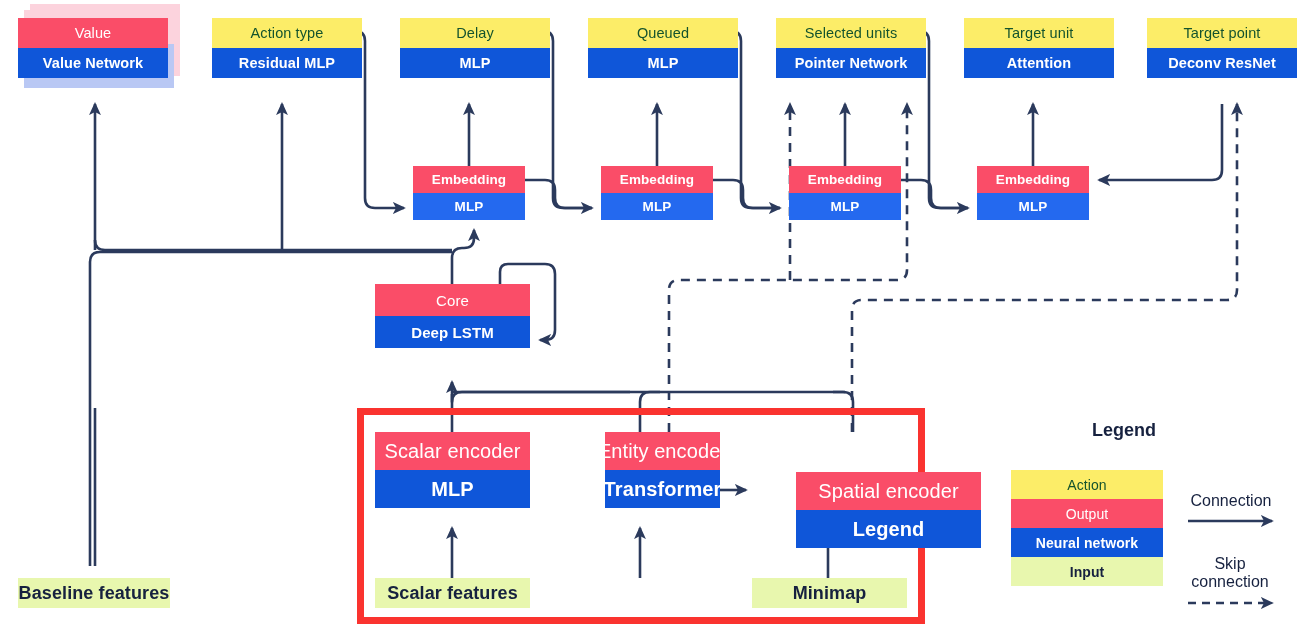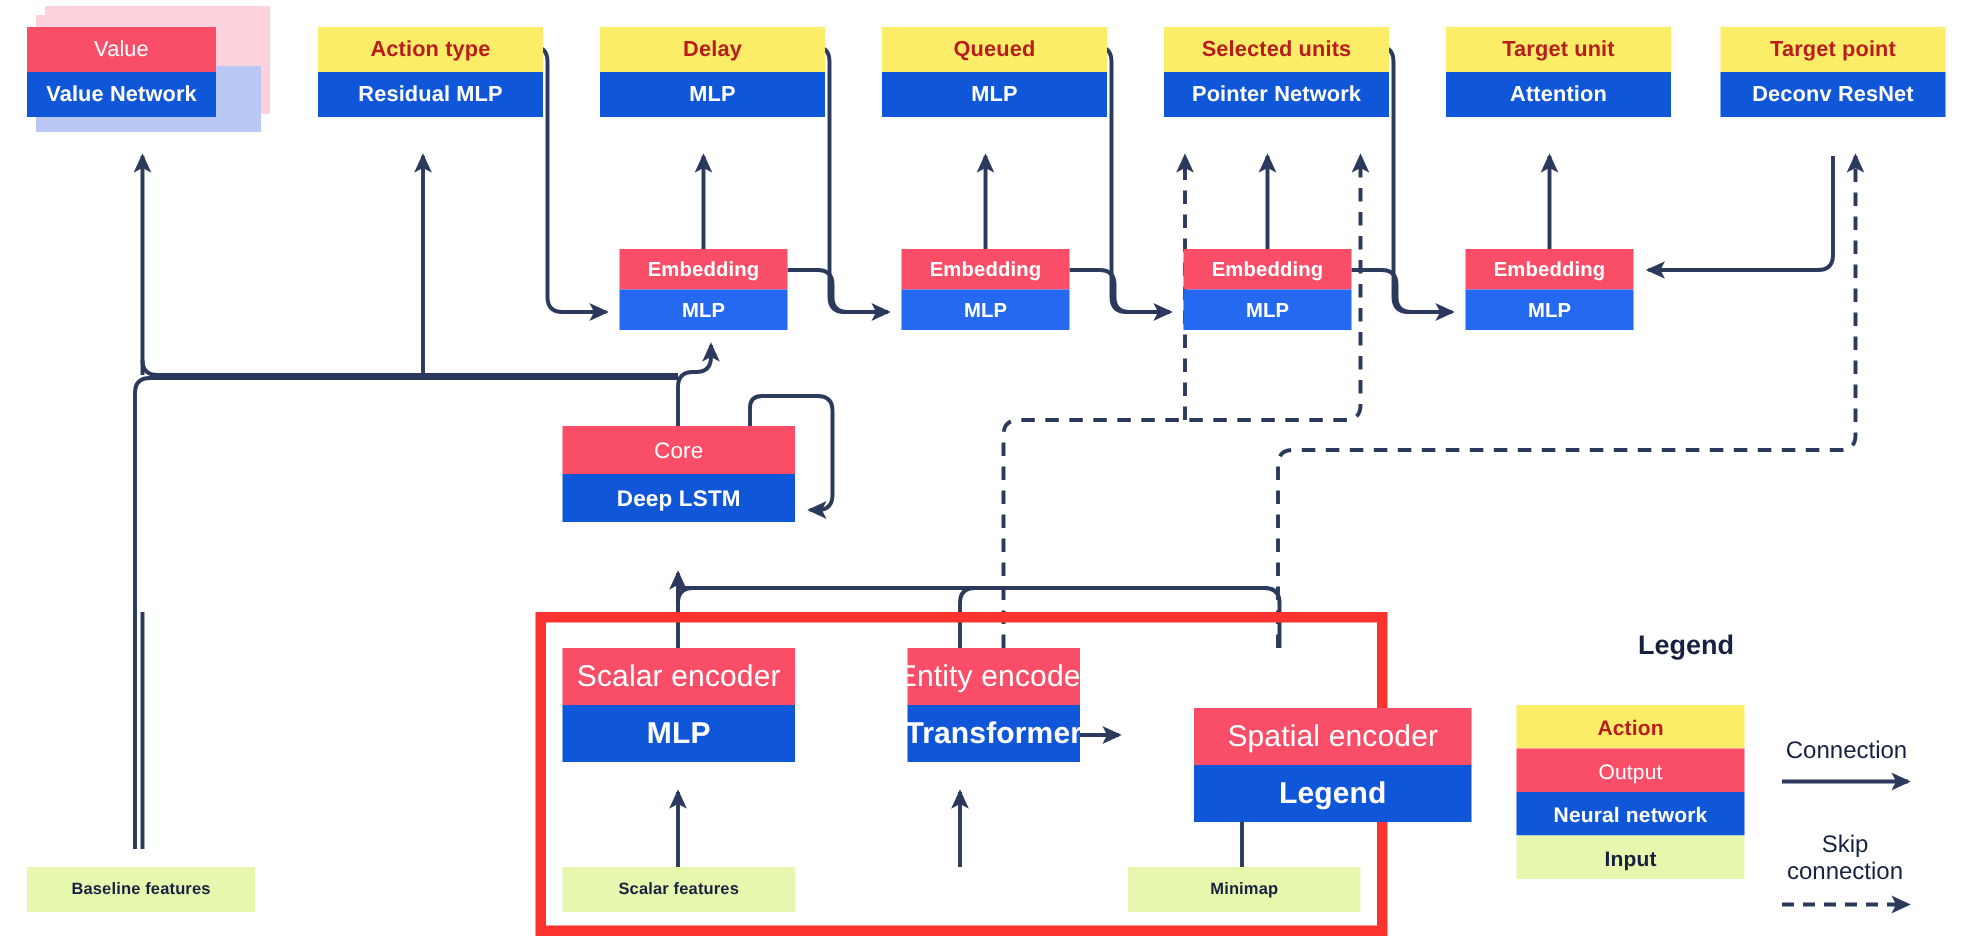--- a/index.html
+++ b/index.html
@@ -35,22 +35,22 @@
     display: flex;
     align-items: center;
     justify-content: center;
     box-sizing: border-box;
     width: 100%;
     letter-spacing: 0.1px;
     white-space: nowrap;
   }
   .cell.action {
     background: #fced68;
-    color: #b91c1c;
-    font-weight: 700;
+    color: #14532d;
+    font-weight: 400;
     text-align: center;
   }
   .cell.output {
     background: #fa4d68;
     color: #ffffff;
     font-weight: 400;
   }
   .cell.nn {
     background: #0f56d9;
     color: #ffffff;
@@ -63,21 +63,21 @@
   }
   .cell.input {
     background: #e8f7ae;
     color: #16213f;
     font-weight: 700;
   }
   .top-node .cell { height: 30px; font-size: 14.5px; }
   .emb-node .cell { height: 27px; font-size: 13.5px; font-weight: bold; }
   .core-node .cell { height: 32px; font-size: 15px; }
   .enc-node .cell { height: 38px; font-size: 20px; }
-  .in-node .cell { height: 30px; font-size: 11px; }
+  .in-node .cell { height: 30px; font-size: 18px; }
 
   .shadow-layer {
     position: absolute;
     box-sizing: border-box;
   }
   .shadow-pink { background: #fcd3dd; }
   .shadow-blue { background: #b9c8f4; }
 
   #redbox {
     position: absolute;
@@ -180,21 +180,21 @@
 
       <path d="M 1188 521 L 1272 521" marker-end="url(#arrow)"></path>
       <path d="M 1188 603 L 1272 603" stroke-dasharray="8 6" marker-end="url(#arrow)"></path>
     </g>
   </svg>
 
   <div class="shadow-layer shadow-pink" style="left:30px; top:4px; width:150px; height:72px;"></div>
   <div class="shadow-layer shadow-pink" style="left:24px; top:10px; width:150px; height:66px;"></div>
   <div class="shadow-layer shadow-blue" style="left:24px; top:44px; width:150px; height:44px;"></div>
 
-  <div class="node top-node" style="left:18px; top:18px; width:126px;">
+  <div class="node top-node" style="left:18px; top:18px; width:150px;">
     <div class="cell output">Value</div>
     <div class="cell nn">Value Network</div>
   </div>
 
   <div class="node top-node" style="left:212px; top:18px; width:150px;">
     <div class="cell action">Action type</div>
     <div class="cell nn">Residual MLP</div>
   </div>
 
   <div class="node top-node" style="left:400px; top:18px; width:150px;">

